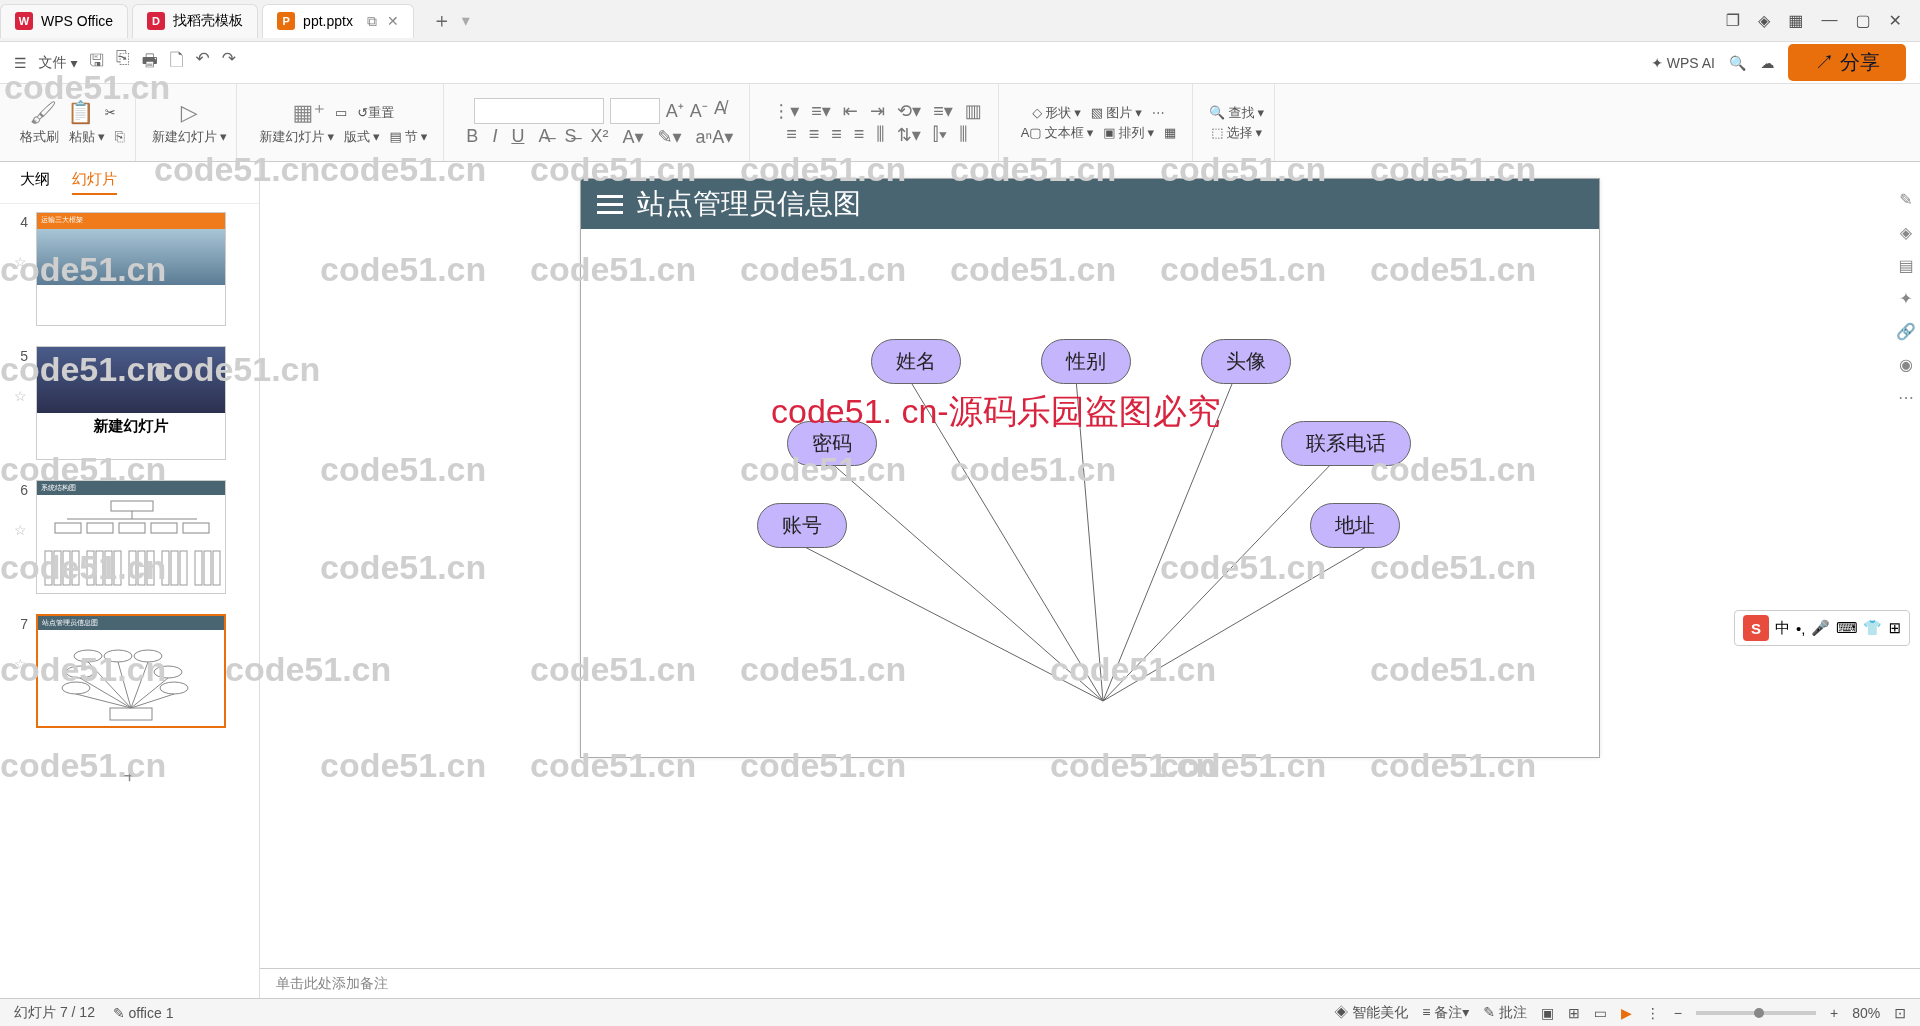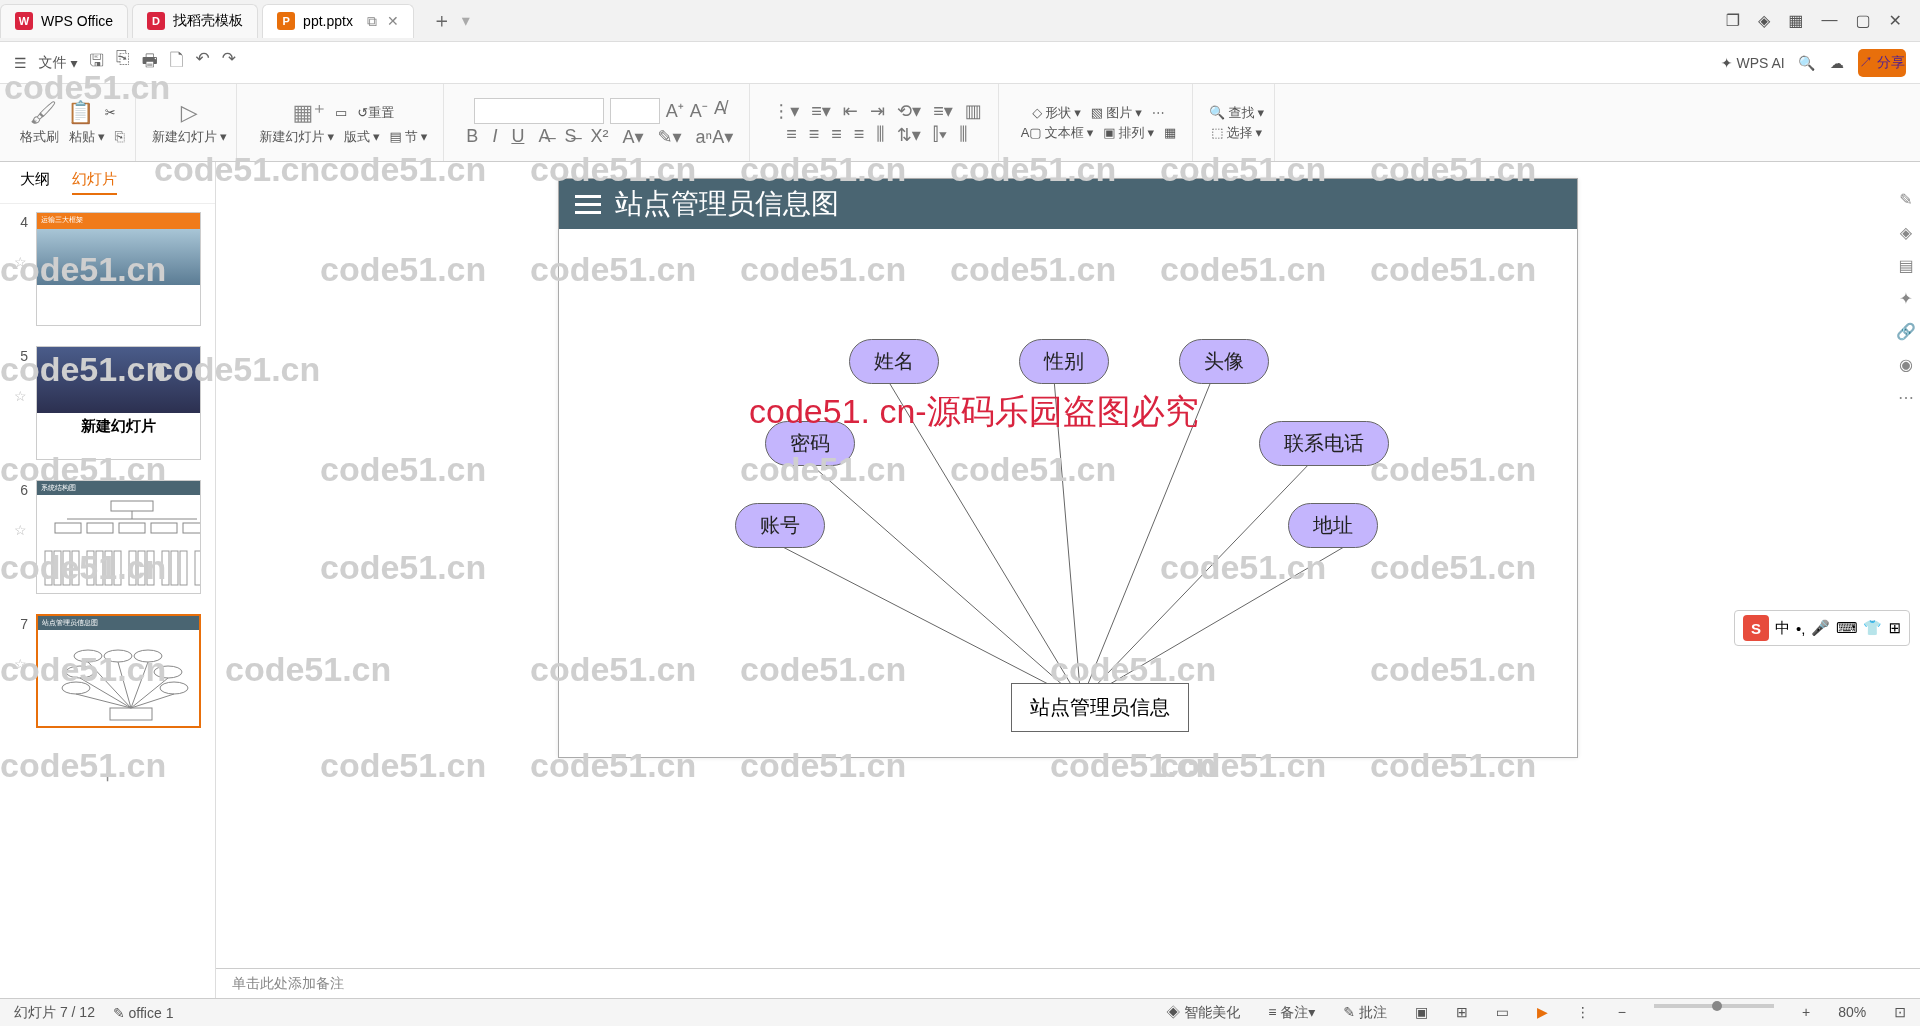--- a/index.html
+++ b/index.html
@@ -13,33 +13,33 @@
 .tab-actions{display:flex;gap:10px;margin-left:6px;color:#888}
 .win-controls{margin-left:auto;display:flex;gap:18px;padding-right:18px;color:#555}
 .win-controls span{cursor:pointer}
 .menu-bar{height:42px;display:flex;align-items:center;border-bottom:1px solid #e0e0e0;padding:0 14px;gap:10px}
 .menu-left{display:flex;align-items:center;gap:12px;color:#555;font-size:14px}
 .file-btn{display:flex;align-items:center;gap:4px}
 .qat{display:flex;gap:12px;color:#666;font-size:17px}
 .tabs-center{display:flex;gap:34px;margin-left:130px;font-size:16px;color:#333}
 .tabs-center span.active{color:#e86f0b;font-weight:500}
 .menu-right{margin-left:auto;display:flex;gap:14px;align-items:center;font-size:14px;color:#555}
-.share-btn{background:#e86f0b;color:#4c1d95;padding:5px 1px;border-radius:5px;font-size:14px}
+.share-btn{background:#e86f0b;color:#0f172a;padding:5px 26px;border-radius:5px;font-size:20px}
 .ribbon{height:78px;border-bottom:1px solid #ccc;display:flex;align-items:center;padding:0 10px;gap:6px;background:#fafafa}
 .rgroup{display:flex;flex-direction:column;align-items:center;justify-content:center;height:100%;padding:0 10px;gap:2px;font-size:13px;color:#555;border-right:1px solid #e4e4e4}
 .rgroup.wide{padding:0 16px}
 .rgroup .ico{font-size:22px;color:#888}
 .rgroup .row{display:flex;gap:10px;align-items:center}
 .rgroup .small{display:flex;gap:6px;font-size:18px;color:#777}
 .dd{display:flex;align-items:center;gap:3px}
 .font-sel{display:flex;gap:6px}
 .font-sel input{width:130px;height:26px;border:1px solid #ccc;background:#fff;padding:0 6px;font-size:13px}
 .font-sel input.sz{width:50px}
 .main{display:flex;height:calc(100% - 190px)}
-.side{width:216px;border-right:1px solid #ddd;display:flex;flex-direction:column;background:#fff}
+.side{width:260px;border-right:1px solid #ddd;display:flex;flex-direction:column;background:#fff}
 .side-tabs{display:flex;font-size:15px;padding:8px 20px;gap:22px;border-bottom:1px solid #eee}
 .side-tabs span.active{color:#e86f0b;border-bottom:2px solid #e86f0b;padding-bottom:4px}
 .thumbs{flex:1;overflow:hidden;padding:8px 14px}
 .thumb-row{display:flex;gap:8px;align-items:flex-start;margin-bottom:20px}
 .thumb-num{font-size:14px;color:#555;width:14px;text-align:right;padding-top:2px}
 .star{color:#bbb;font-size:14px;margin-top:24px}
 .thumb{width:190px;height:114px;border:1px solid #ccc;background:#fff;position:relative;overflow:hidden;font-size:8px}
 .thumb.sel{border:2px solid #e86f0b}
 .thumb .hdr{height:16px;background:#f07b1a;color:#fff;font-size:7px;padding:2px 4px}
 .thumb.s5 .cap{text-align:center;font-size:15px;font-weight:700;margin-top:4px}
@@ -53,21 +53,21 @@
 .burger{display:flex;flex-direction:column;gap:5px}
 .burger span{width:26px;height:3px;background:#fff}
 .diagram{position:absolute;left:0;top:50px;right:0;bottom:0}
 .bubble{position:absolute;border:1px solid #666;border-radius:50px;padding:8px 24px;font-size:20px;background:#c4b5fd;color:#222}
 .box{position:absolute;border:1px solid #666;padding:10px 18px;font-size:20px;background:#fff}
 .watermark{position:absolute;color:#d9243f;font-size:34px;font-weight:500;white-space:nowrap}
 svg.lines{position:absolute;left:0;top:0;width:100%;height:100%;pointer-events:none}
 svg.lines line{stroke:#666;stroke-width:1}
 .notes{height:30px;border-top:1px solid #ccc;padding:6px 16px;font-size:14px;color:#888}
 .status{height:28px;border-top:1px solid #ccc;display:flex;align-items:center;font-size:14px;color:#555;padding:0 14px;gap:18px;background:#f5f5f5}
-.status .right{margin-left:auto;display:flex;gap:28px;}
+.status .right{margin-left:auto;display:flex;gap:14px;align-items:center}
 .zoom-slider{width:120px;height:4px;background:#ccc;position:relative}
 .zoom-slider::after{content:"";position:absolute;width:10px;height:10px;border-radius:50%;background:#888;top:-3px;left:58px}
 .vtool{position:absolute;right:2px;top:190px;width:24px;display:flex;flex-direction:column;gap:14px;align-items:center;color:#888;font-size:16px}
 .float-ime{position:absolute;right:10px;top:610px;display:flex;gap:6px;align-items:center;background:#fff;border:1px solid #ccc;padding:4px 8px;border-radius:4px;font-size:15px}
 .float-ime .s{width:26px;height:26px;background:#e74c3c;color:#fff;display:flex;align-items:center;justify-content:center;border-radius:4px;font-weight:bold}
 .wm-bg{position:absolute;color:#cfcfcf;font-size:34px;pointer-events:none;font-weight:700;z-index:1}
 </style>
 </head>
 <body>
 
@@ -373,21 +373,20 @@
             <line x1="522" y1="472" x2="218" y2="315"></line>
             <line x1="522" y1="472" x2="790" y2="315"></line>
           </svg>
           <div class="bubble" style="left:290px;top:110px">姓名</div>
           <div class="bubble" style="left:460px;top:110px">性别</div>
           <div class="bubble" style="left:620px;top:110px">头像</div>
           <div class="bubble" style="left:206px;top:192px">密码</div>
           <div class="bubble" style="left:700px;top:192px">联系电话</div>
           <div class="bubble" style="left:176px;top:274px">账号</div>
           <div class="bubble" style="left:729px;top:274px">地址</div>
-          <div class="box" style="left:452px;top:454px">站点管理员信息</div>
           <div class="watermark" style="left:190px;top:160px">code51. cn-源码乐园盗图必究</div>
         </div>
       </div>
     </div>
     <div class="notes">单击此处添加备注</div>
   </div>
 </div>
 
 <div class="status">
   <span>幻灯片 7 / 12</span>

